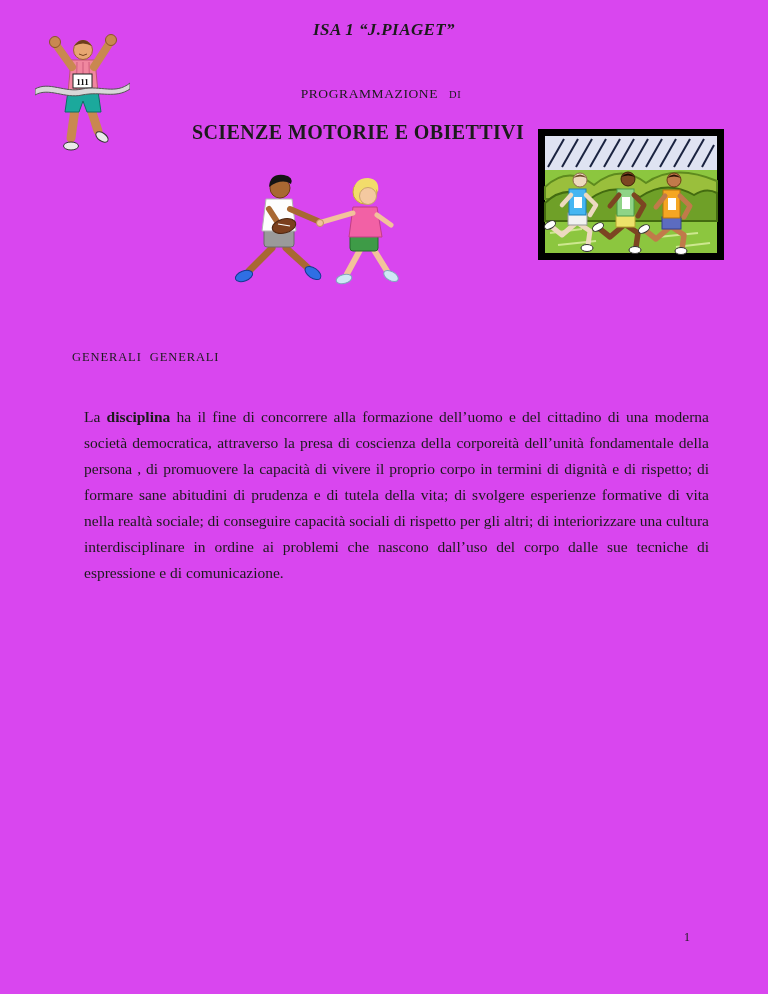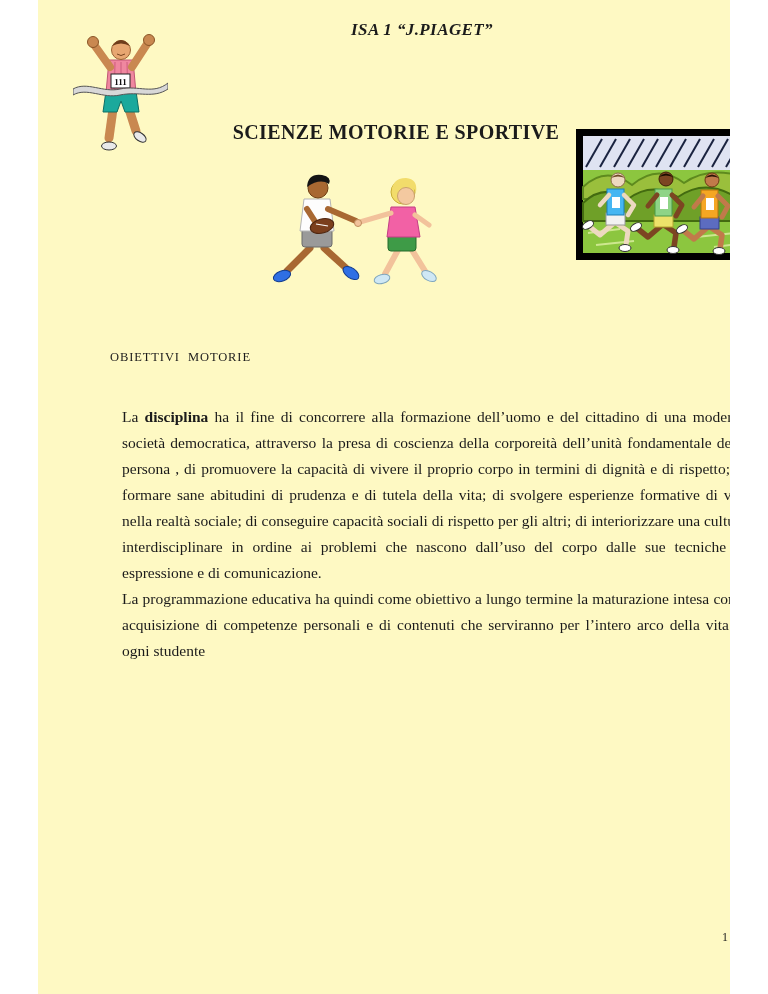--- a/index.html
+++ b/index.html
@@ -1,21 +1,21 @@
 <!DOCTYPE html>
 <html><head>
 <meta charset="utf-8">
 <style>
   html, body { margin: 0; padding: 0; background: #ffffff; }
   .page {
     position: relative;
-    width: 692px;
+    width: 768px;
     height: 994px;
     margin: 0 auto;
-    background: #fef9c3;
+    background: #d946ef;
     font-family: "Liberation Serif", serif;
     color: #1b1b1b;
     overflow: hidden;
   }
   .school-title {
     position: absolute;
     top: 20px; left: 0; width: 768px;
     text-align: center;
     font-size: 17px;
     font-weight: bold;
@@ -104,22 +104,25 @@
       <path d="M59,36 L74,13" stroke="#C98850" stroke-width="8" stroke-linecap="round" fill="none"></path>
       <circle cx="20" cy="11" r="5.5" fill="#C98850" stroke="#8a5526" stroke-width="1"></circle>
       <circle cx="76" cy="9" r="5.5" fill="#C98850" stroke="#8a5526" stroke-width="1"></circle>
 
       <circle cx="48" cy="19" r="9.5" fill="#E7A671" stroke="#9c6233" stroke-width="1"></circle>
       <path d="M39,15 Q48,3 57,15 Q48,10 39,15 Z" fill="#6e3d1c"></path>
       <path d="M44,23 Q48,26 52,23" stroke="#7a4420" stroke-width="1" fill="none"></path>
     </svg>
   </div>
 
-
-  <h2 class="course-title">SCIENZE MOTORIE E SPORTIVE</h2>
+  <div class="subtitle">
+    <span>PROGRAMMAZIONE</span><span class="di">DI</span>
+  </div>
+
+  <h2 class="course-title">SCIENZE MOTORIE E OBIETTIVI</h2>
 
   <div class="clip clip-group">
     <svg viewBox="0 0 186 131">
       <rect x="0" y="0" width="186" height="131" fill="#000000"></rect>
       <rect x="7" y="7" width="172" height="117" fill="#8CC63F"></rect>
 
       <rect x="7" y="7" width="172" height="34" fill="#dfe3f2"></rect>
       <g stroke="#1a2340" stroke-width="2">
         <line x1="10" y1="38" x2="26" y2="10"></line>
           <line x1="24" y1="38" x2="40" y2="10"></line>
@@ -217,22 +220,21 @@
         <path d="M137,45 L106,54" stroke="#F2C29B" stroke-width="5" stroke-linecap="round" fill="none"></path>
         <circle cx="104" cy="55" r="3.5" fill="#F2C29B" stroke="#c08d5e"></circle>
         <path d="M161,47 L175,57" stroke="#F2C29B" stroke-width="5" stroke-linecap="round" fill="none"></path>
         <circle cx="149" cy="24" r="12" fill="#F2DC6B" stroke="#c9ad34"></circle>
         <circle cx="152" cy="28" r="8.5" fill="#F4C9A0" stroke="#caa26e"></circle>
         <path d="M138,26 Q137,10 152,10 Q164,11 162,24 Q156,14 144,17 Q139,19 138,26 Z" fill="#F2DC6B"></path>
       </g>
     </svg>
   </div>
 
-  <div class="section-heading">OBIETTIVI  MOTORIE</div>
+  <div class="section-heading">GENERALI  GENERALI</div>
 
   <div class="body-text">
     <p><span>La </span><b>disciplina</b><span> ha il fine di concorrere alla formazione dell’uomo e del cittadino di una moderna società democratica, attraverso la presa di coscienza della corporeità dell’unità fondamentale della persona , di promuovere la capacità di vivere il proprio corpo in termini di dignità e di rispetto; di formare sane abitudini di prudenza e di tutela della vita; di svolgere esperienze formative di vita nella realtà sociale; di conseguire capacità sociali di rispetto per gli altri; di interiorizzare una cultura interdisciplinare in ordine ai problemi che nascono dall’uso del corpo dalle sue tecniche di espressione e di comunicazione.</span></p>
-    <p>La programmazione educativa ha quindi come obiettivo a lungo termine la maturazione intesa come acquisizione di competenze personali e di contenuti che serviranno per l’intero arco della vita di ogni studente</p>
   </div>
 
   <div class="page-number">1</div>
 
 </div>
 
 </body></html>

